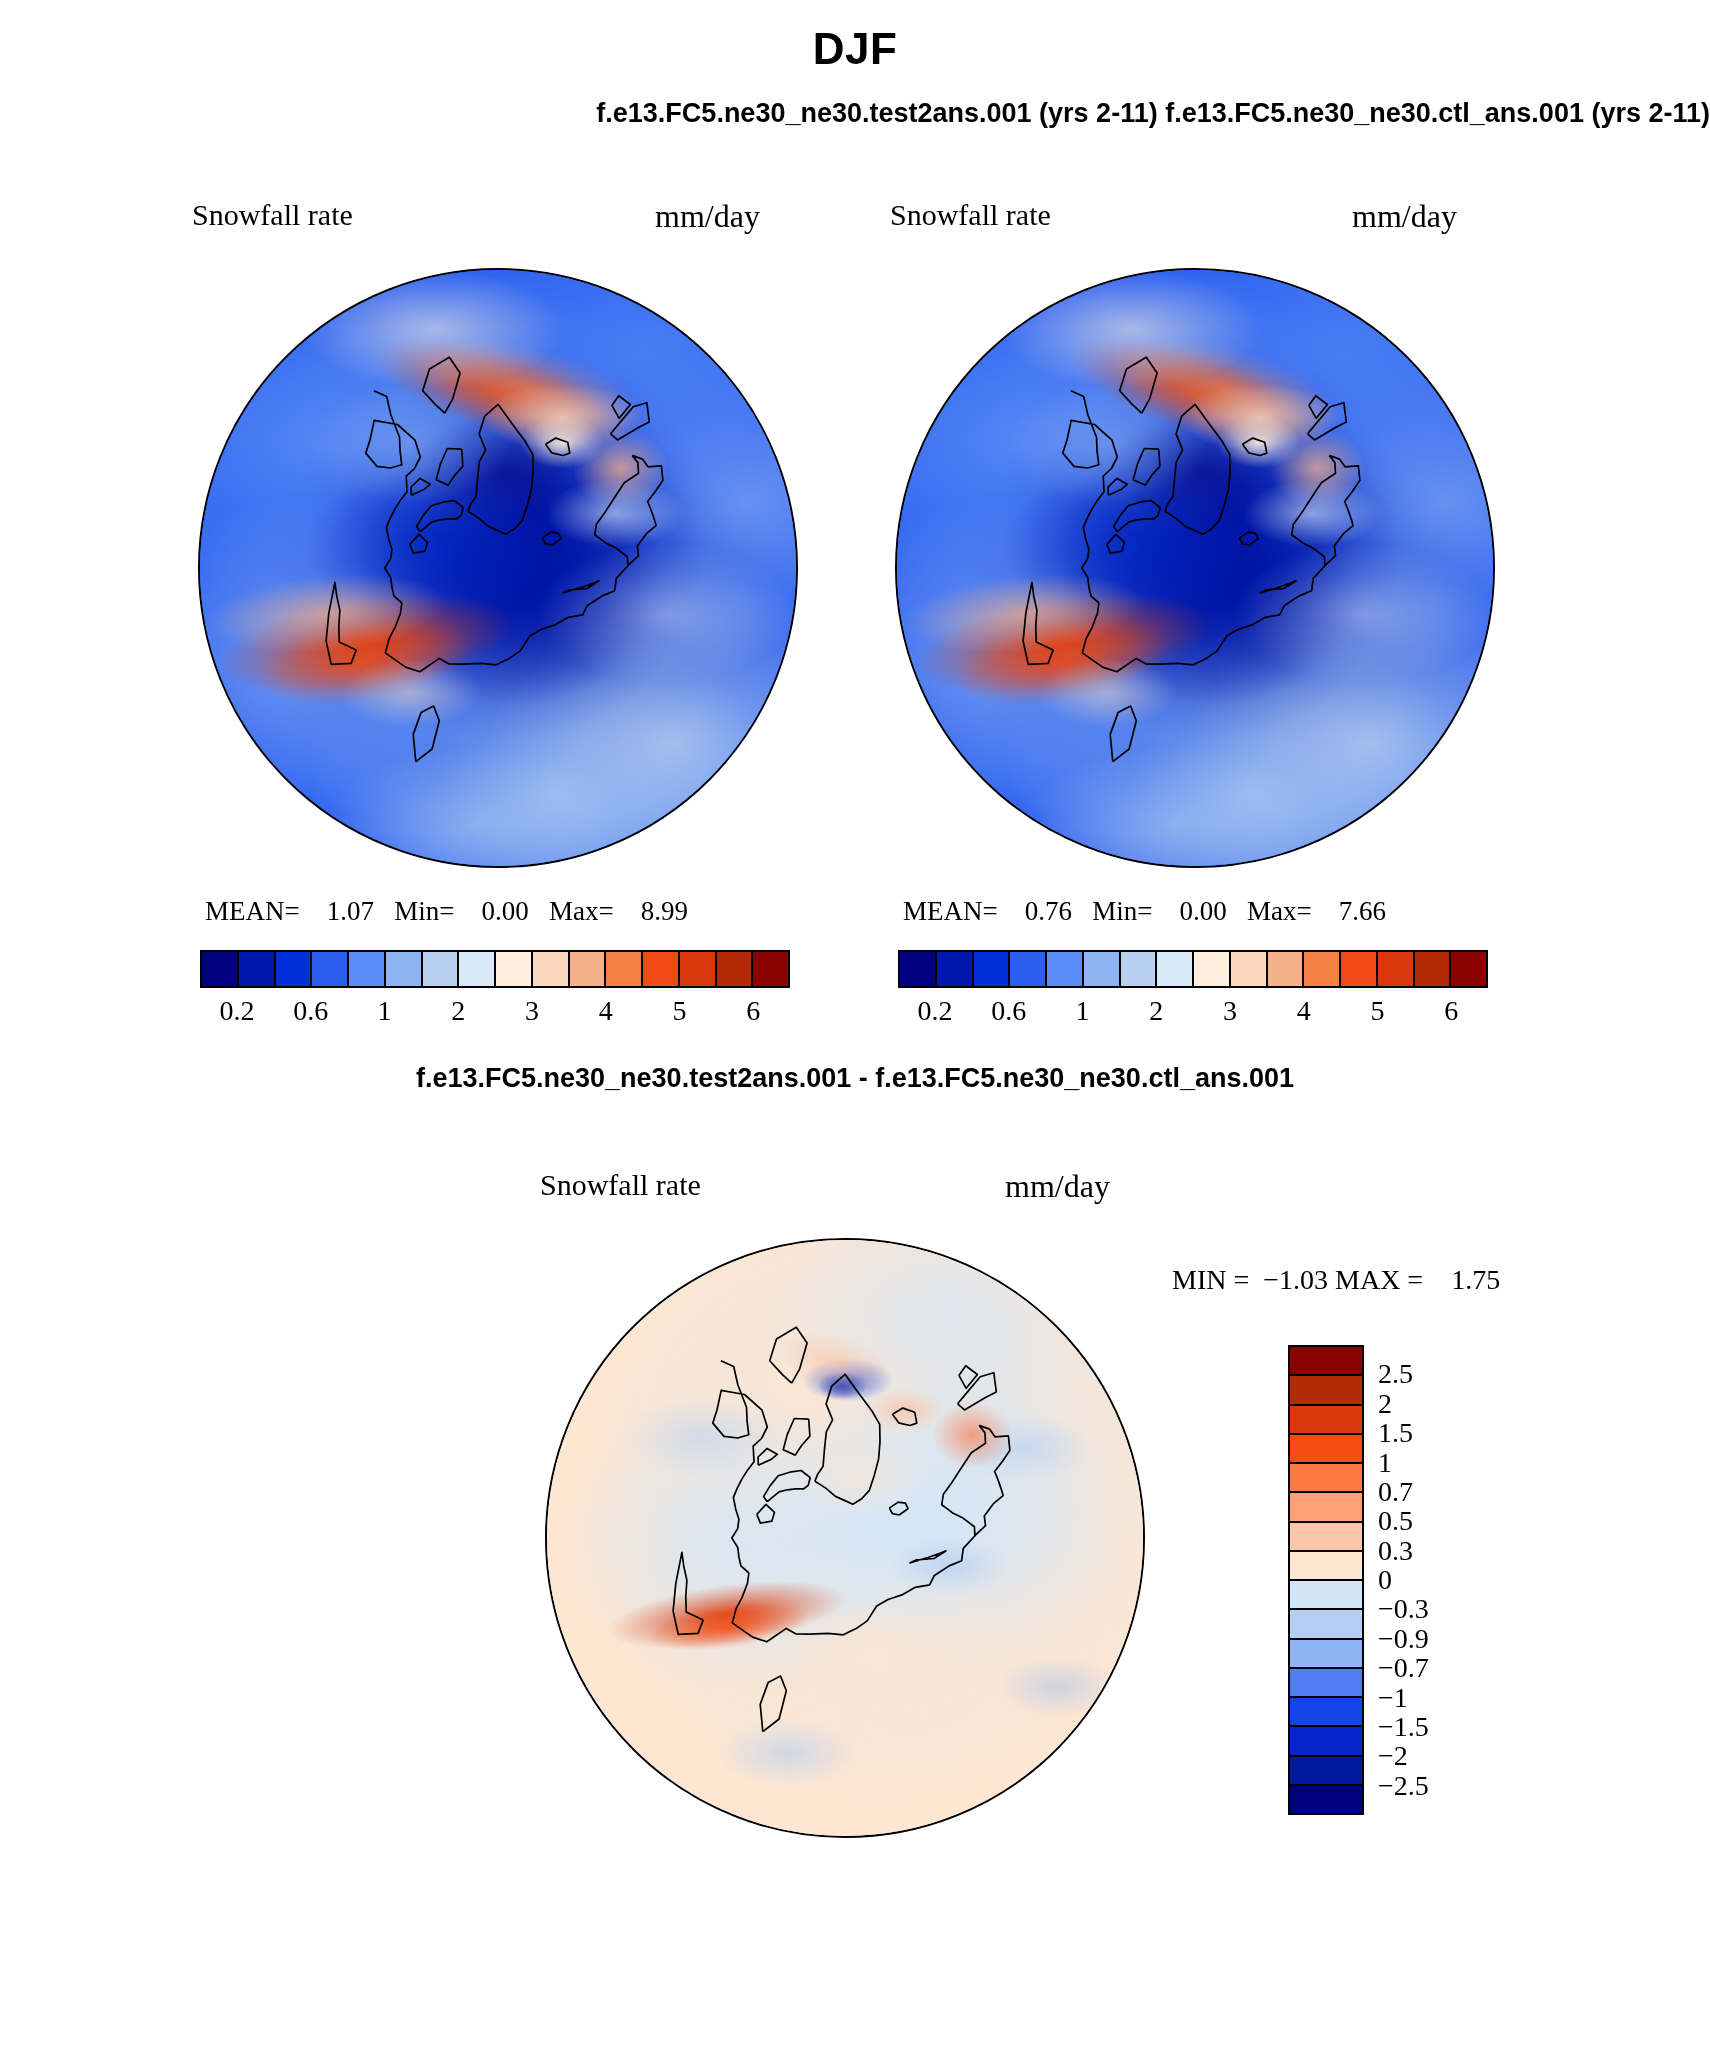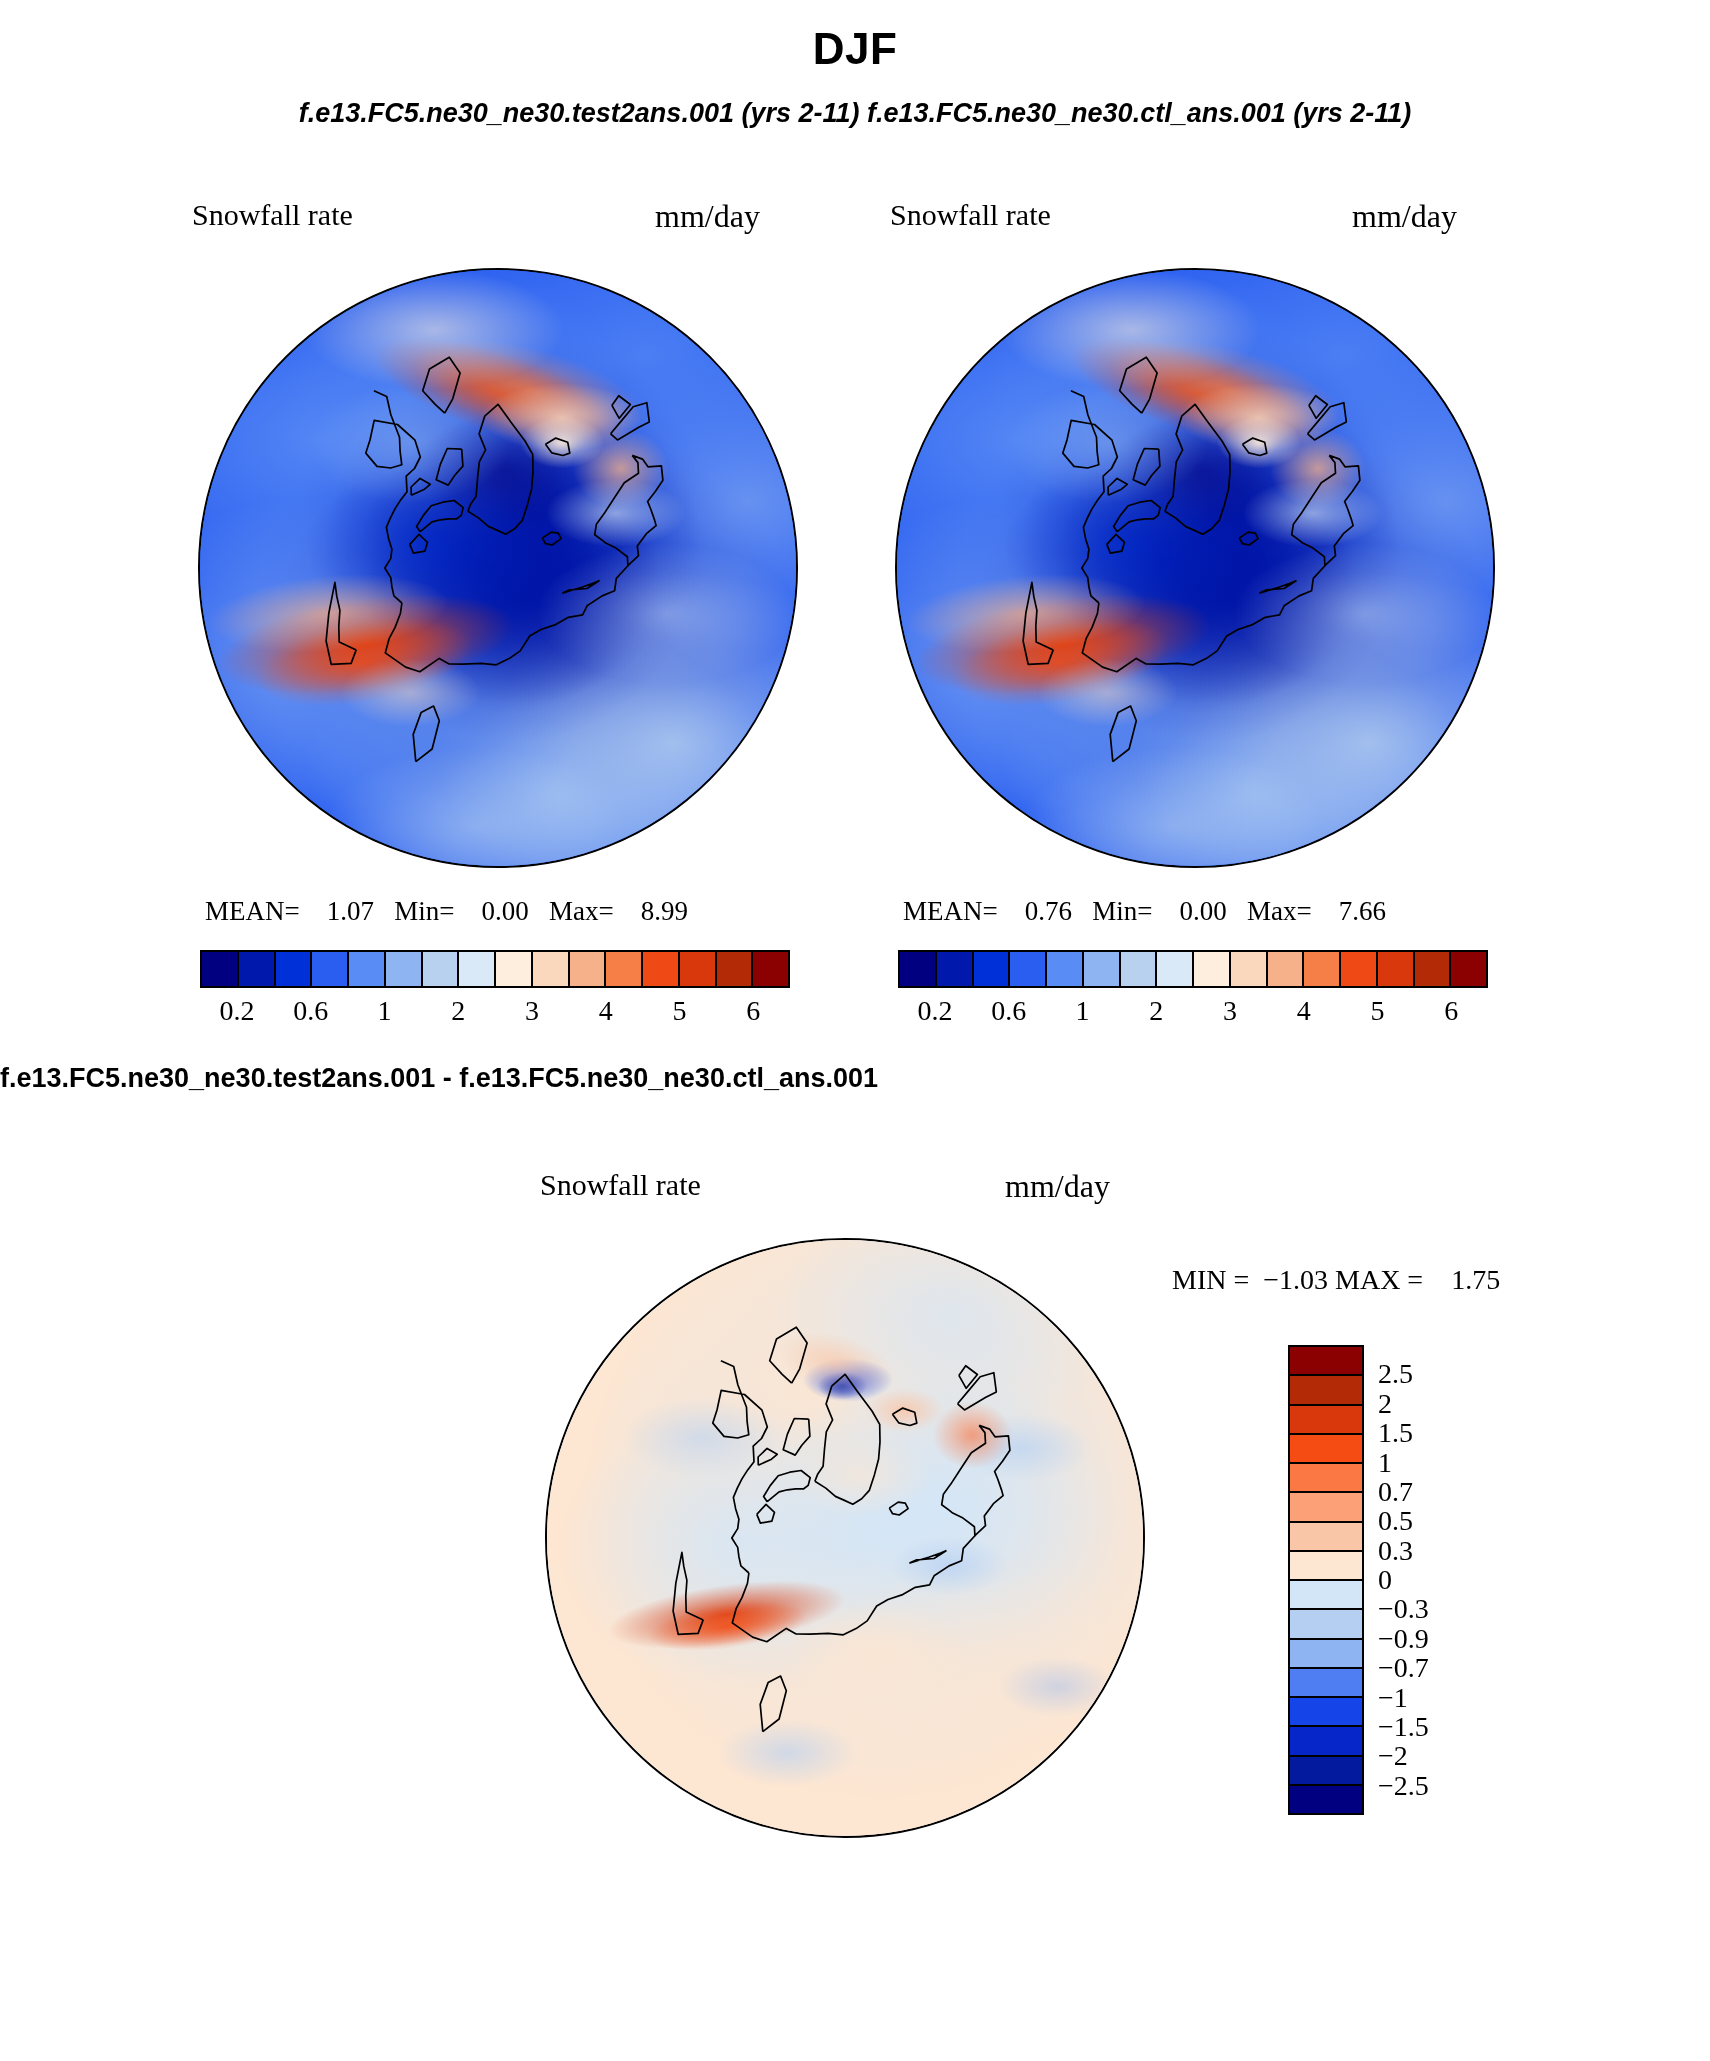--- a/index.html
+++ b/index.html
@@ -6,25 +6,25 @@
   body{width:1710px;height:2061px;position:relative;
        font-family:"DejaVu Sans",sans-serif;color:#000;overflow:hidden;}
 
   
   #main-title{
     position:absolute;left:0;top:24px;width:1710px;text-align:center;
     font-family:"Liberation Sans",sans-serif;font-weight:bold;font-size:44px;
     letter-spacing:.5px;
   }
   #case-subtitle{
-    position:absolute;left:0;top:98px;width:1710px;text-align:center;
-    font-family:"Liberation Sans",sans-serif;font-weight:bold;font-size:27px;font-style:italic;
+    position:absolute;left:0;top:98px;width:1710px;text-align:right;
+    font-family:"Liberation Sans",sans-serif;font-weight:bold;font-size:27px;
   }
   #diff-title{
-    position:absolute;left:0;top:1063px;width:1710px;text-align:left;
+    position:absolute;left:0;top:1063px;width:1710px;text-align:center;
     font-family:"Liberation Sans",sans-serif;font-weight:bold;font-size:27px;
   }
 
   
   .ncl{font-family:Liberation Serif, serif;font-weight:300;}
 
   .panel-var{position:absolute;font-size:30px;}
   .panel-units{position:absolute;font-size:32px;}
 
   .statline{position:absolute;font-size:27px;white-space:pre;}

